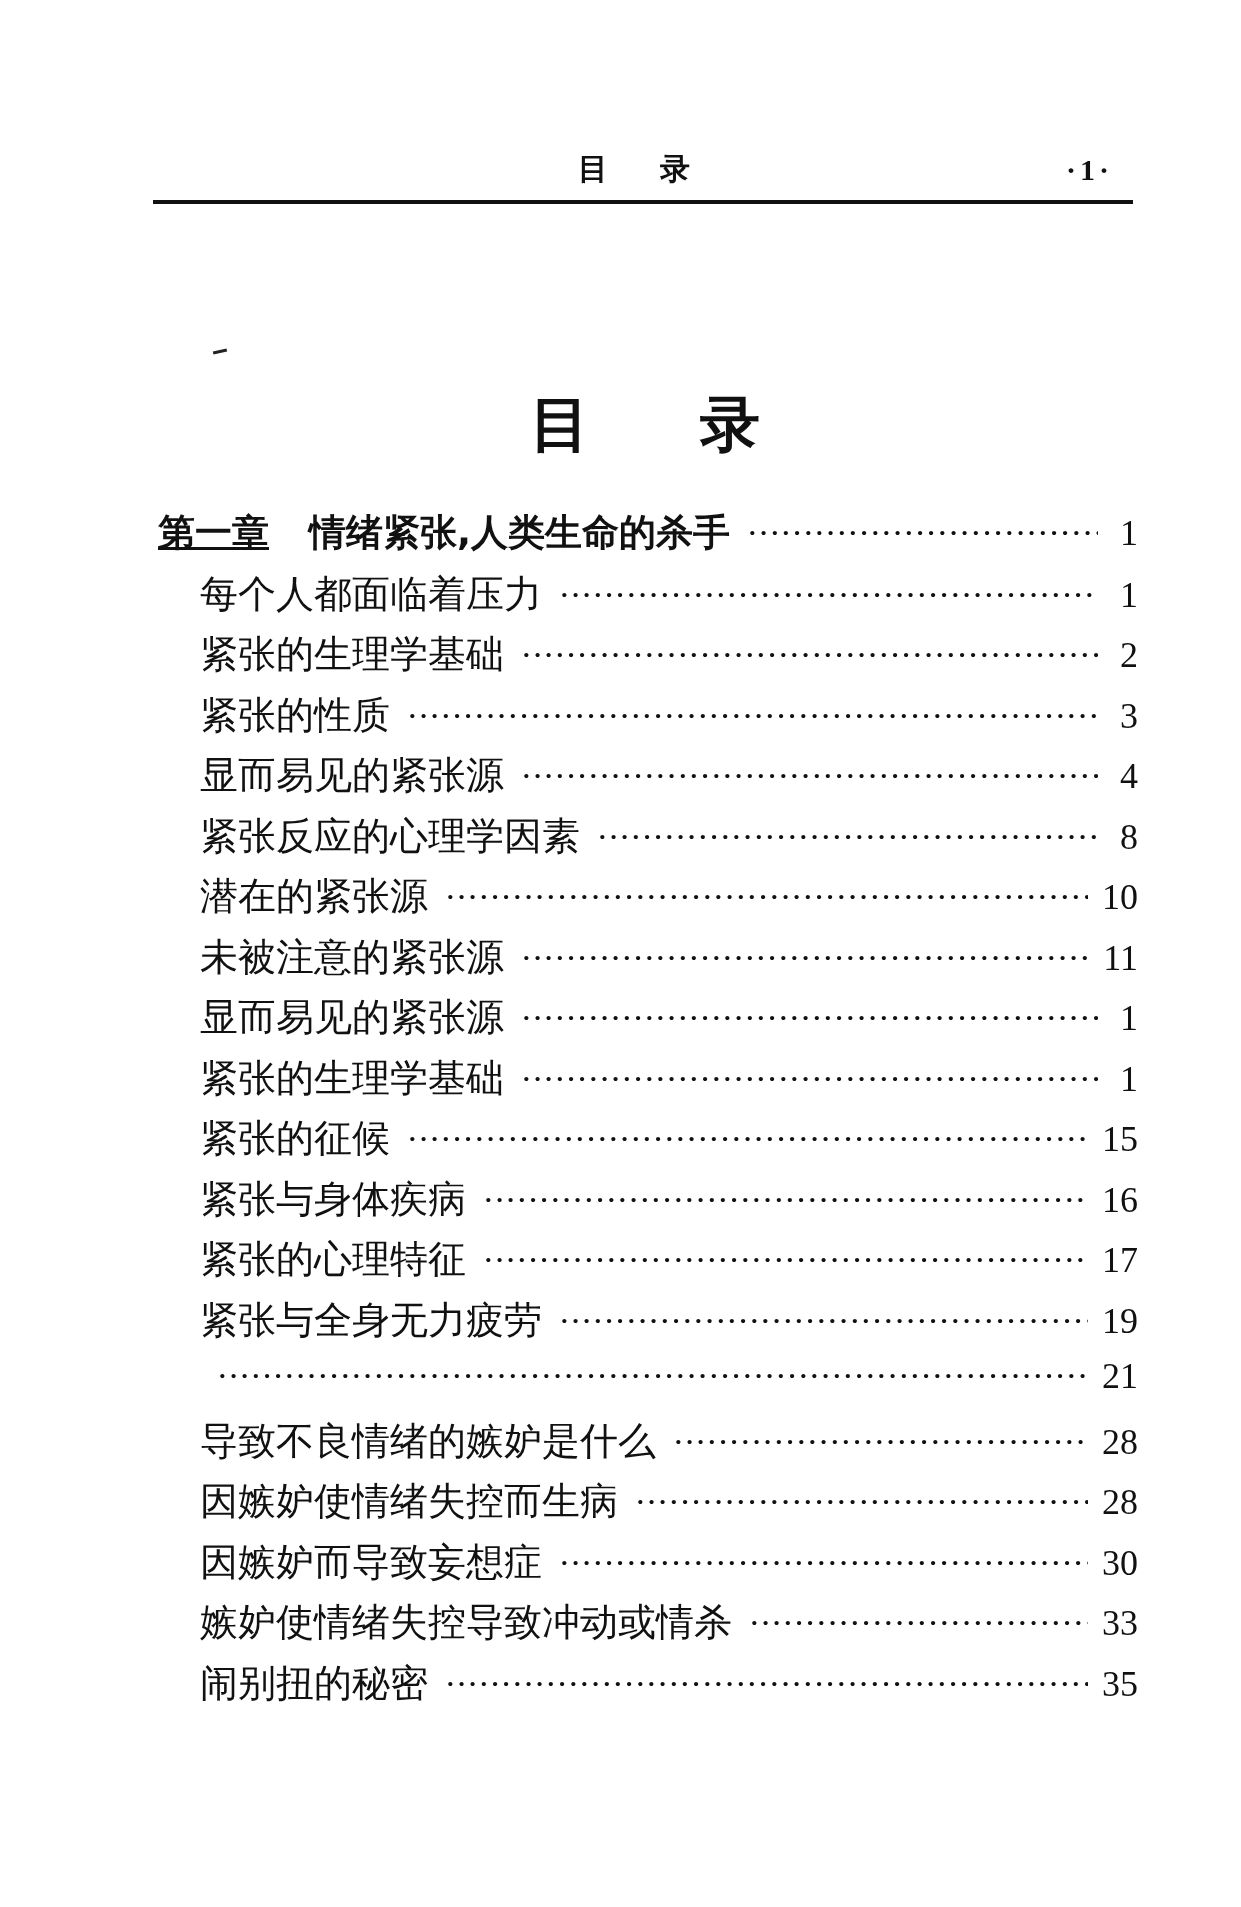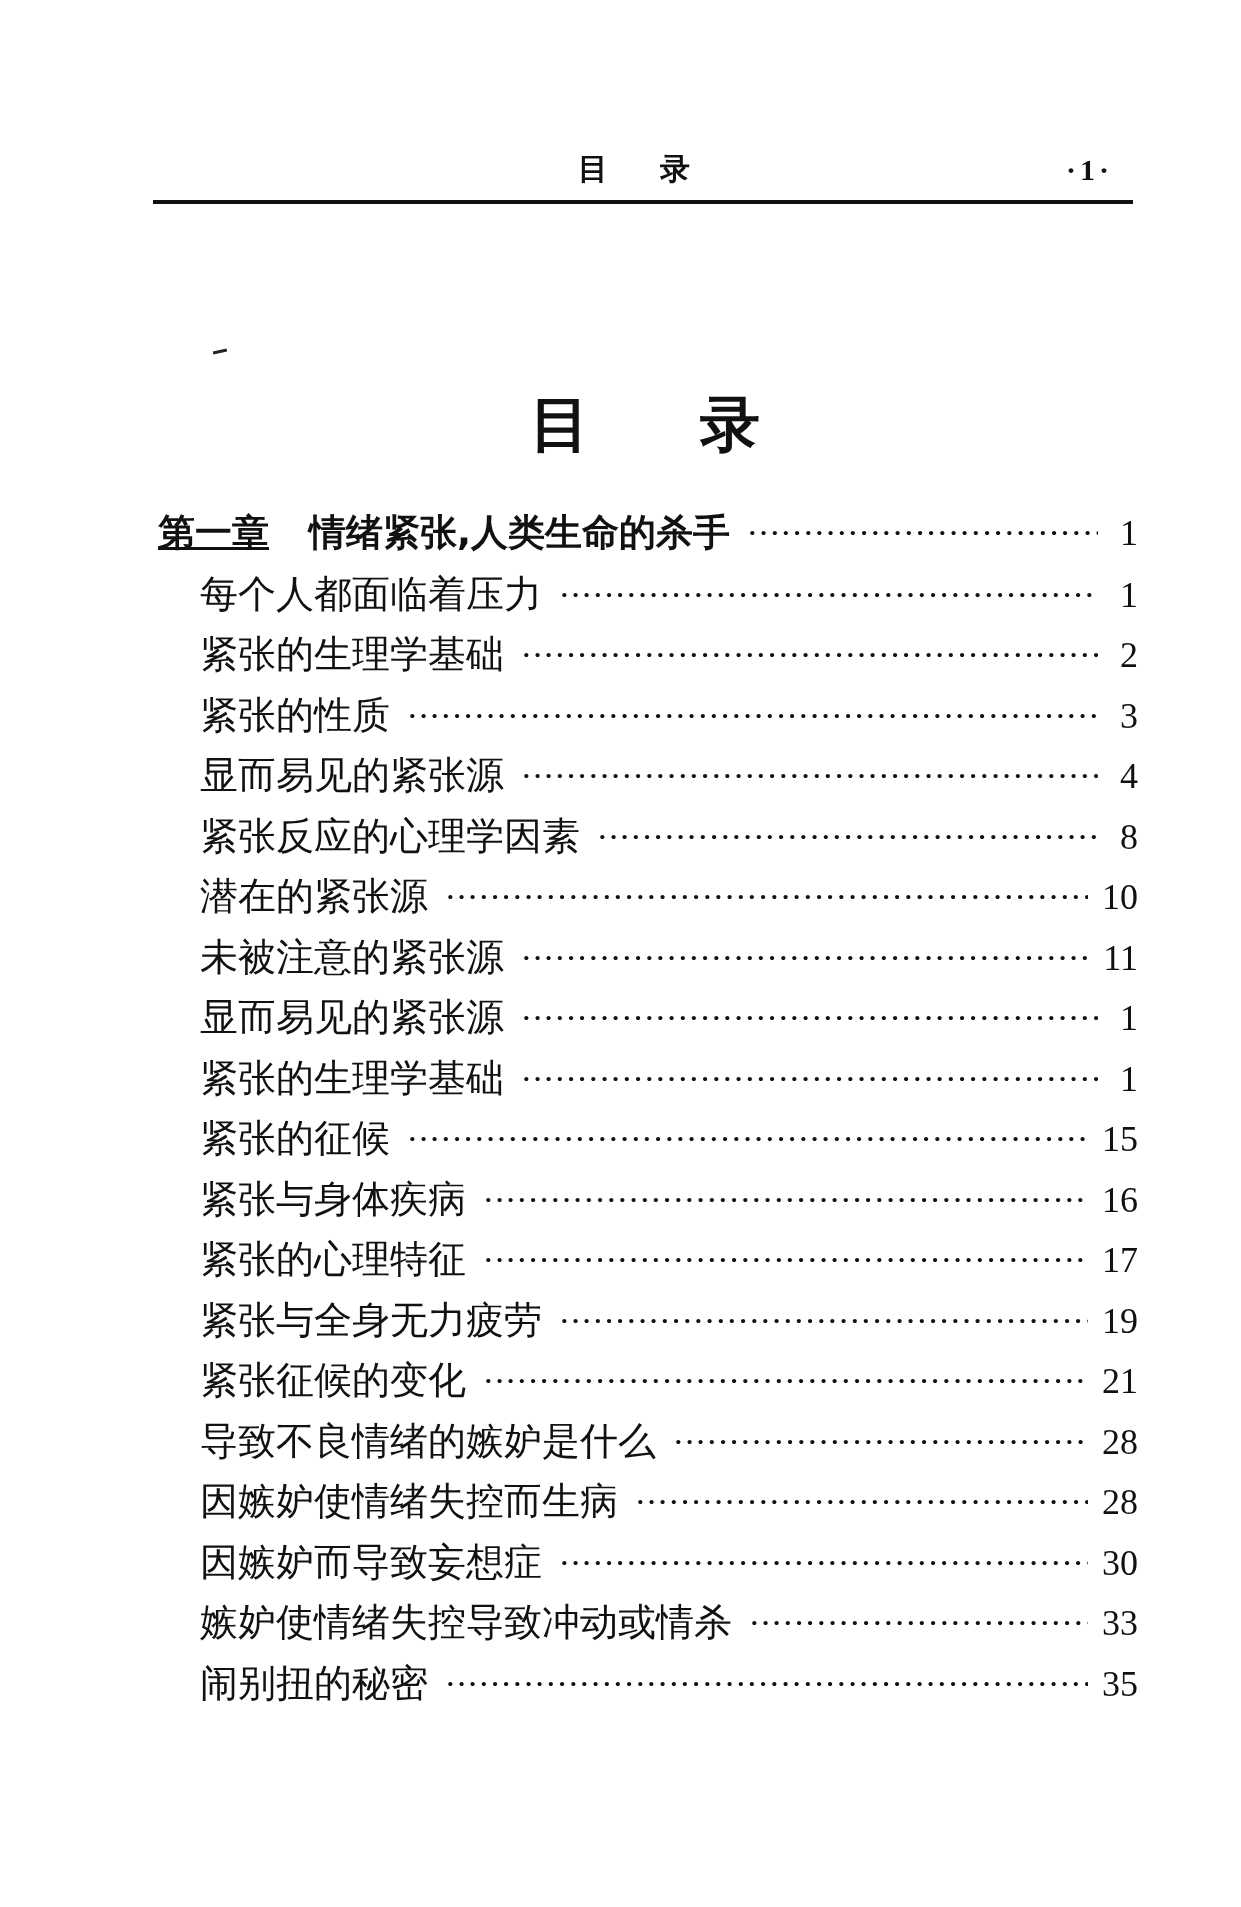--- a/index.html
+++ b/index.html
@@ -197,21 +197,20 @@
     <span class="toc-label">紧张的心理特征</span>
     <span class="toc-dots"></span>
     <span class="toc-page">17</span>
   </div>
   <div class="toc-row section">
     <span class="toc-label">紧张与全身无力疲劳</span>
     <span class="toc-dots"></span>
     <span class="toc-page">19</span>
   </div>
   <div class="toc-row section">
-    <span class="toc-label">紧张征候的变化</span>
     <span class="toc-dots"></span>
     <span class="toc-page">21</span>
   </div>
   <div class="toc-row section">
     <span class="toc-label">导致不良情绪的嫉妒是什么</span>
     <span class="toc-dots"></span>
     <span class="toc-page">28</span>
   </div>
   <div class="toc-row section">
     <span class="toc-label">因嫉妒使情绪失控而生病</span>

